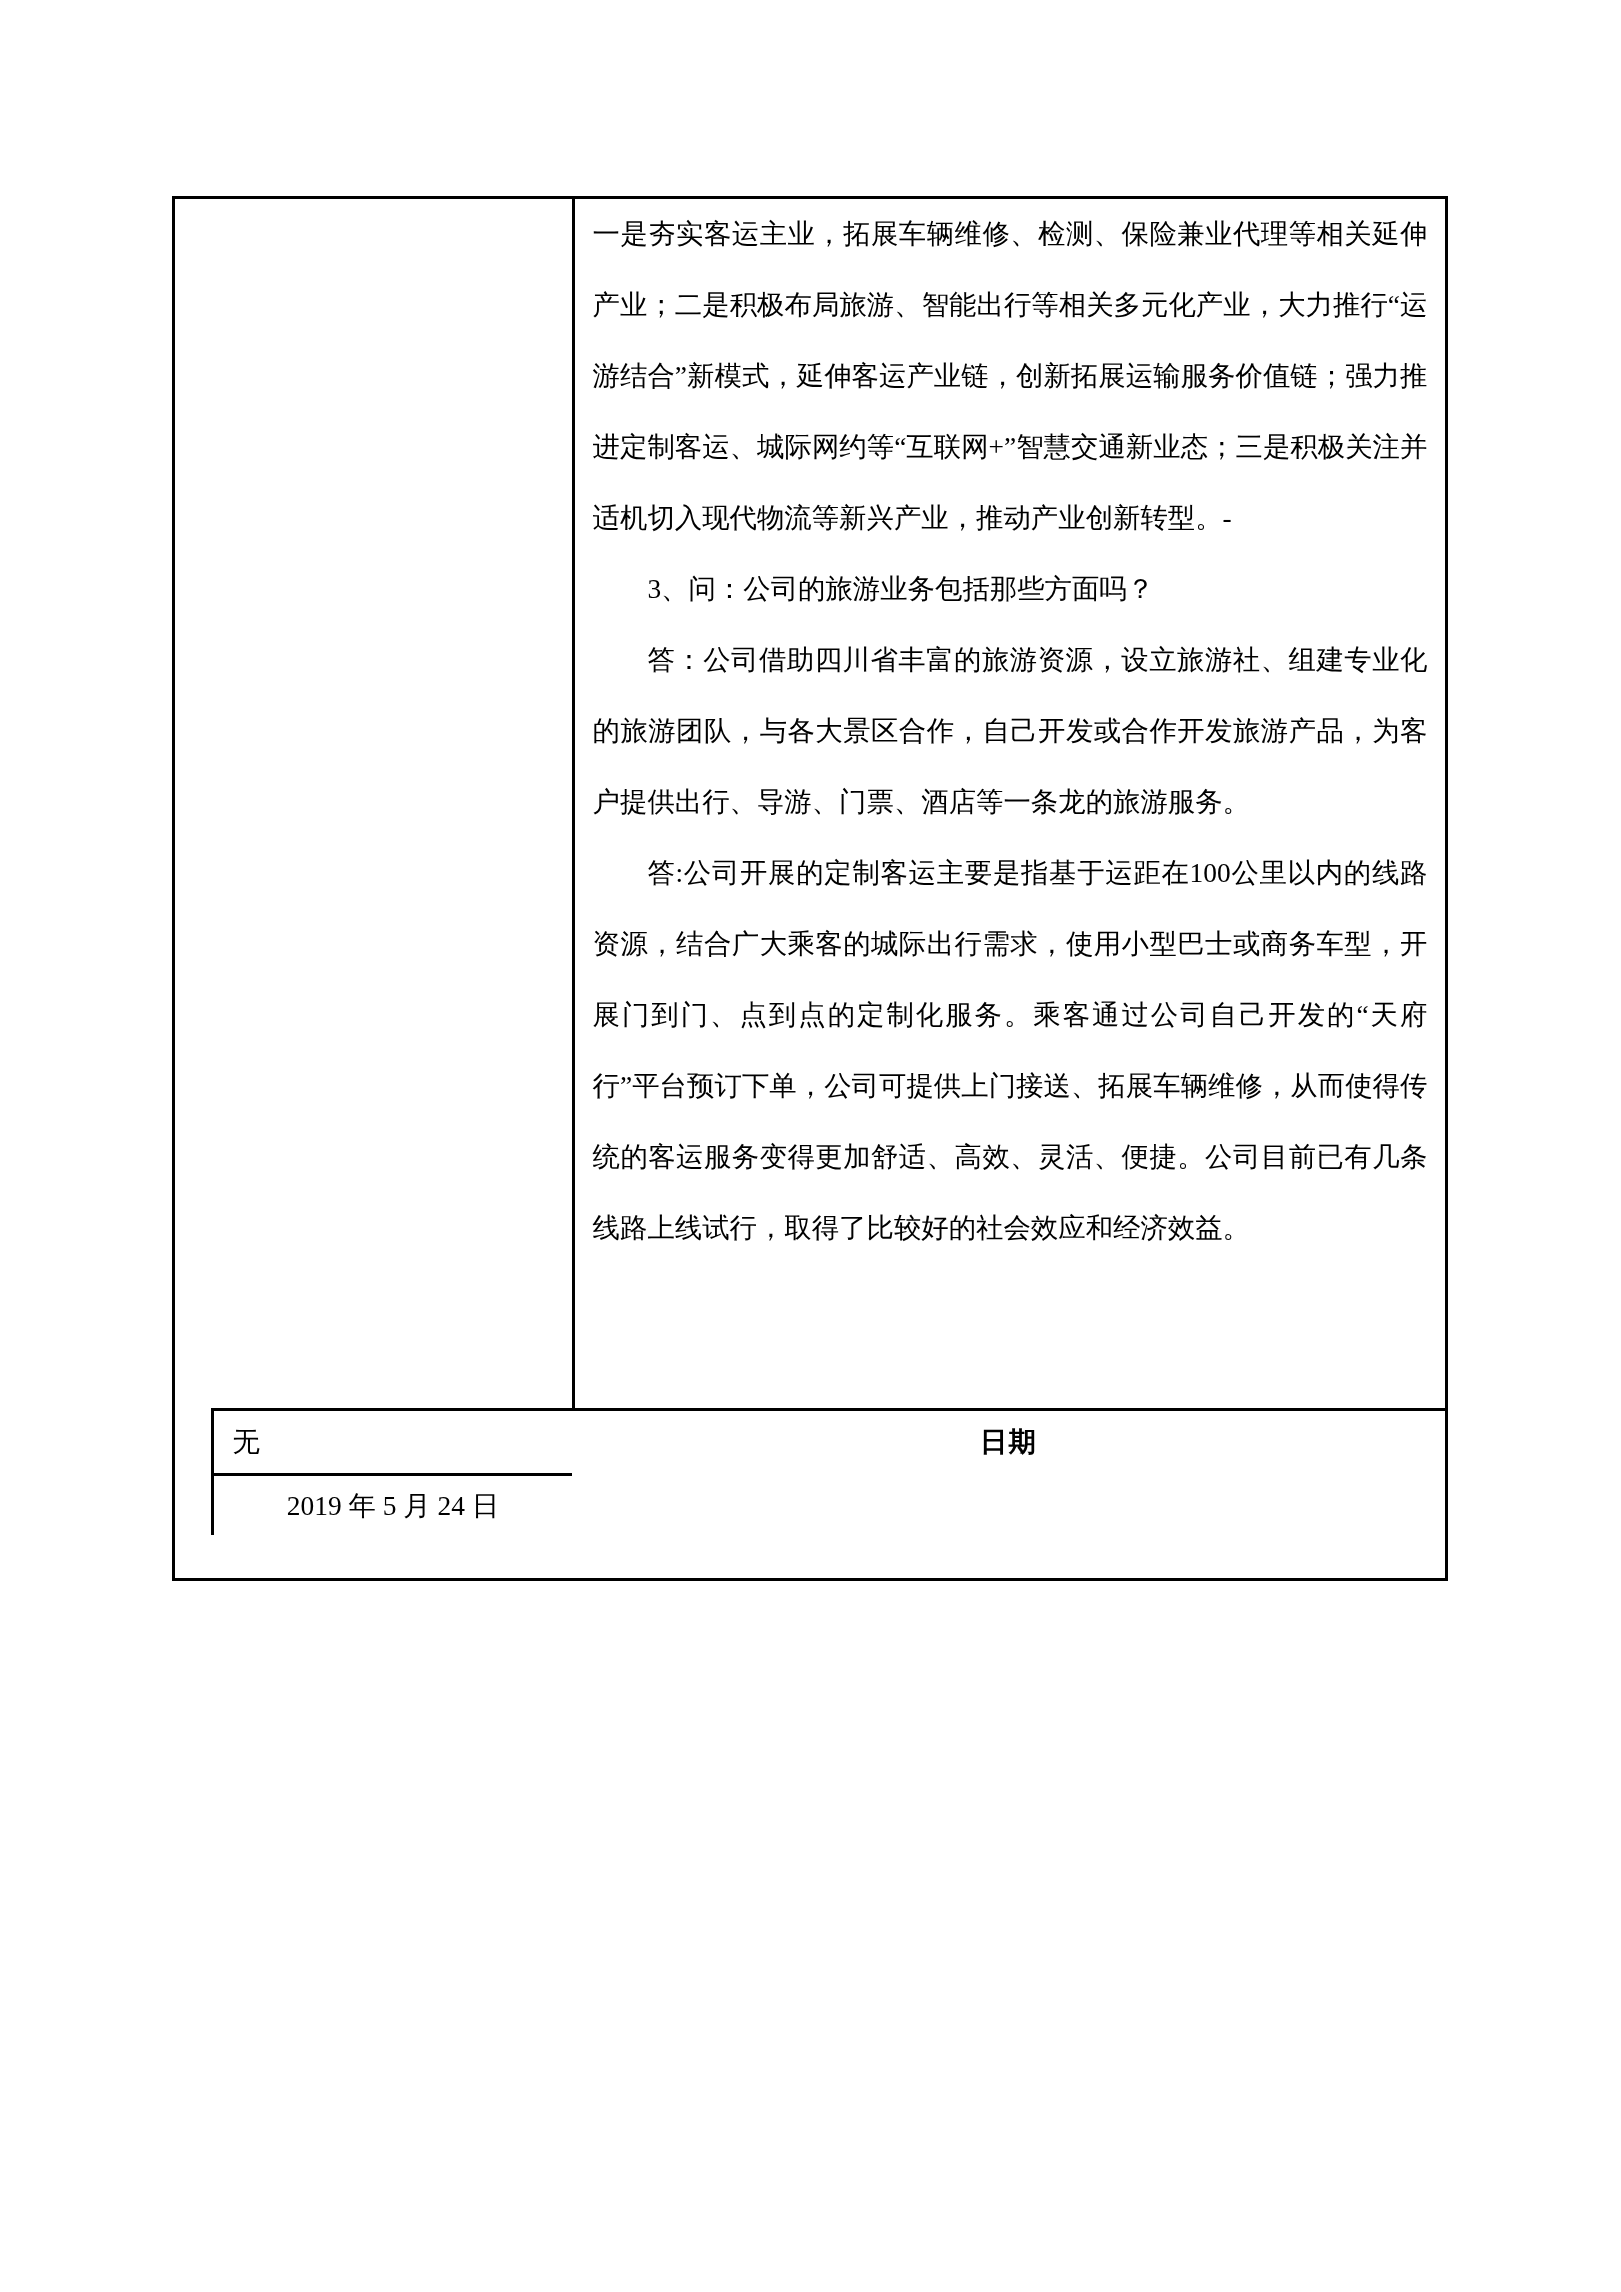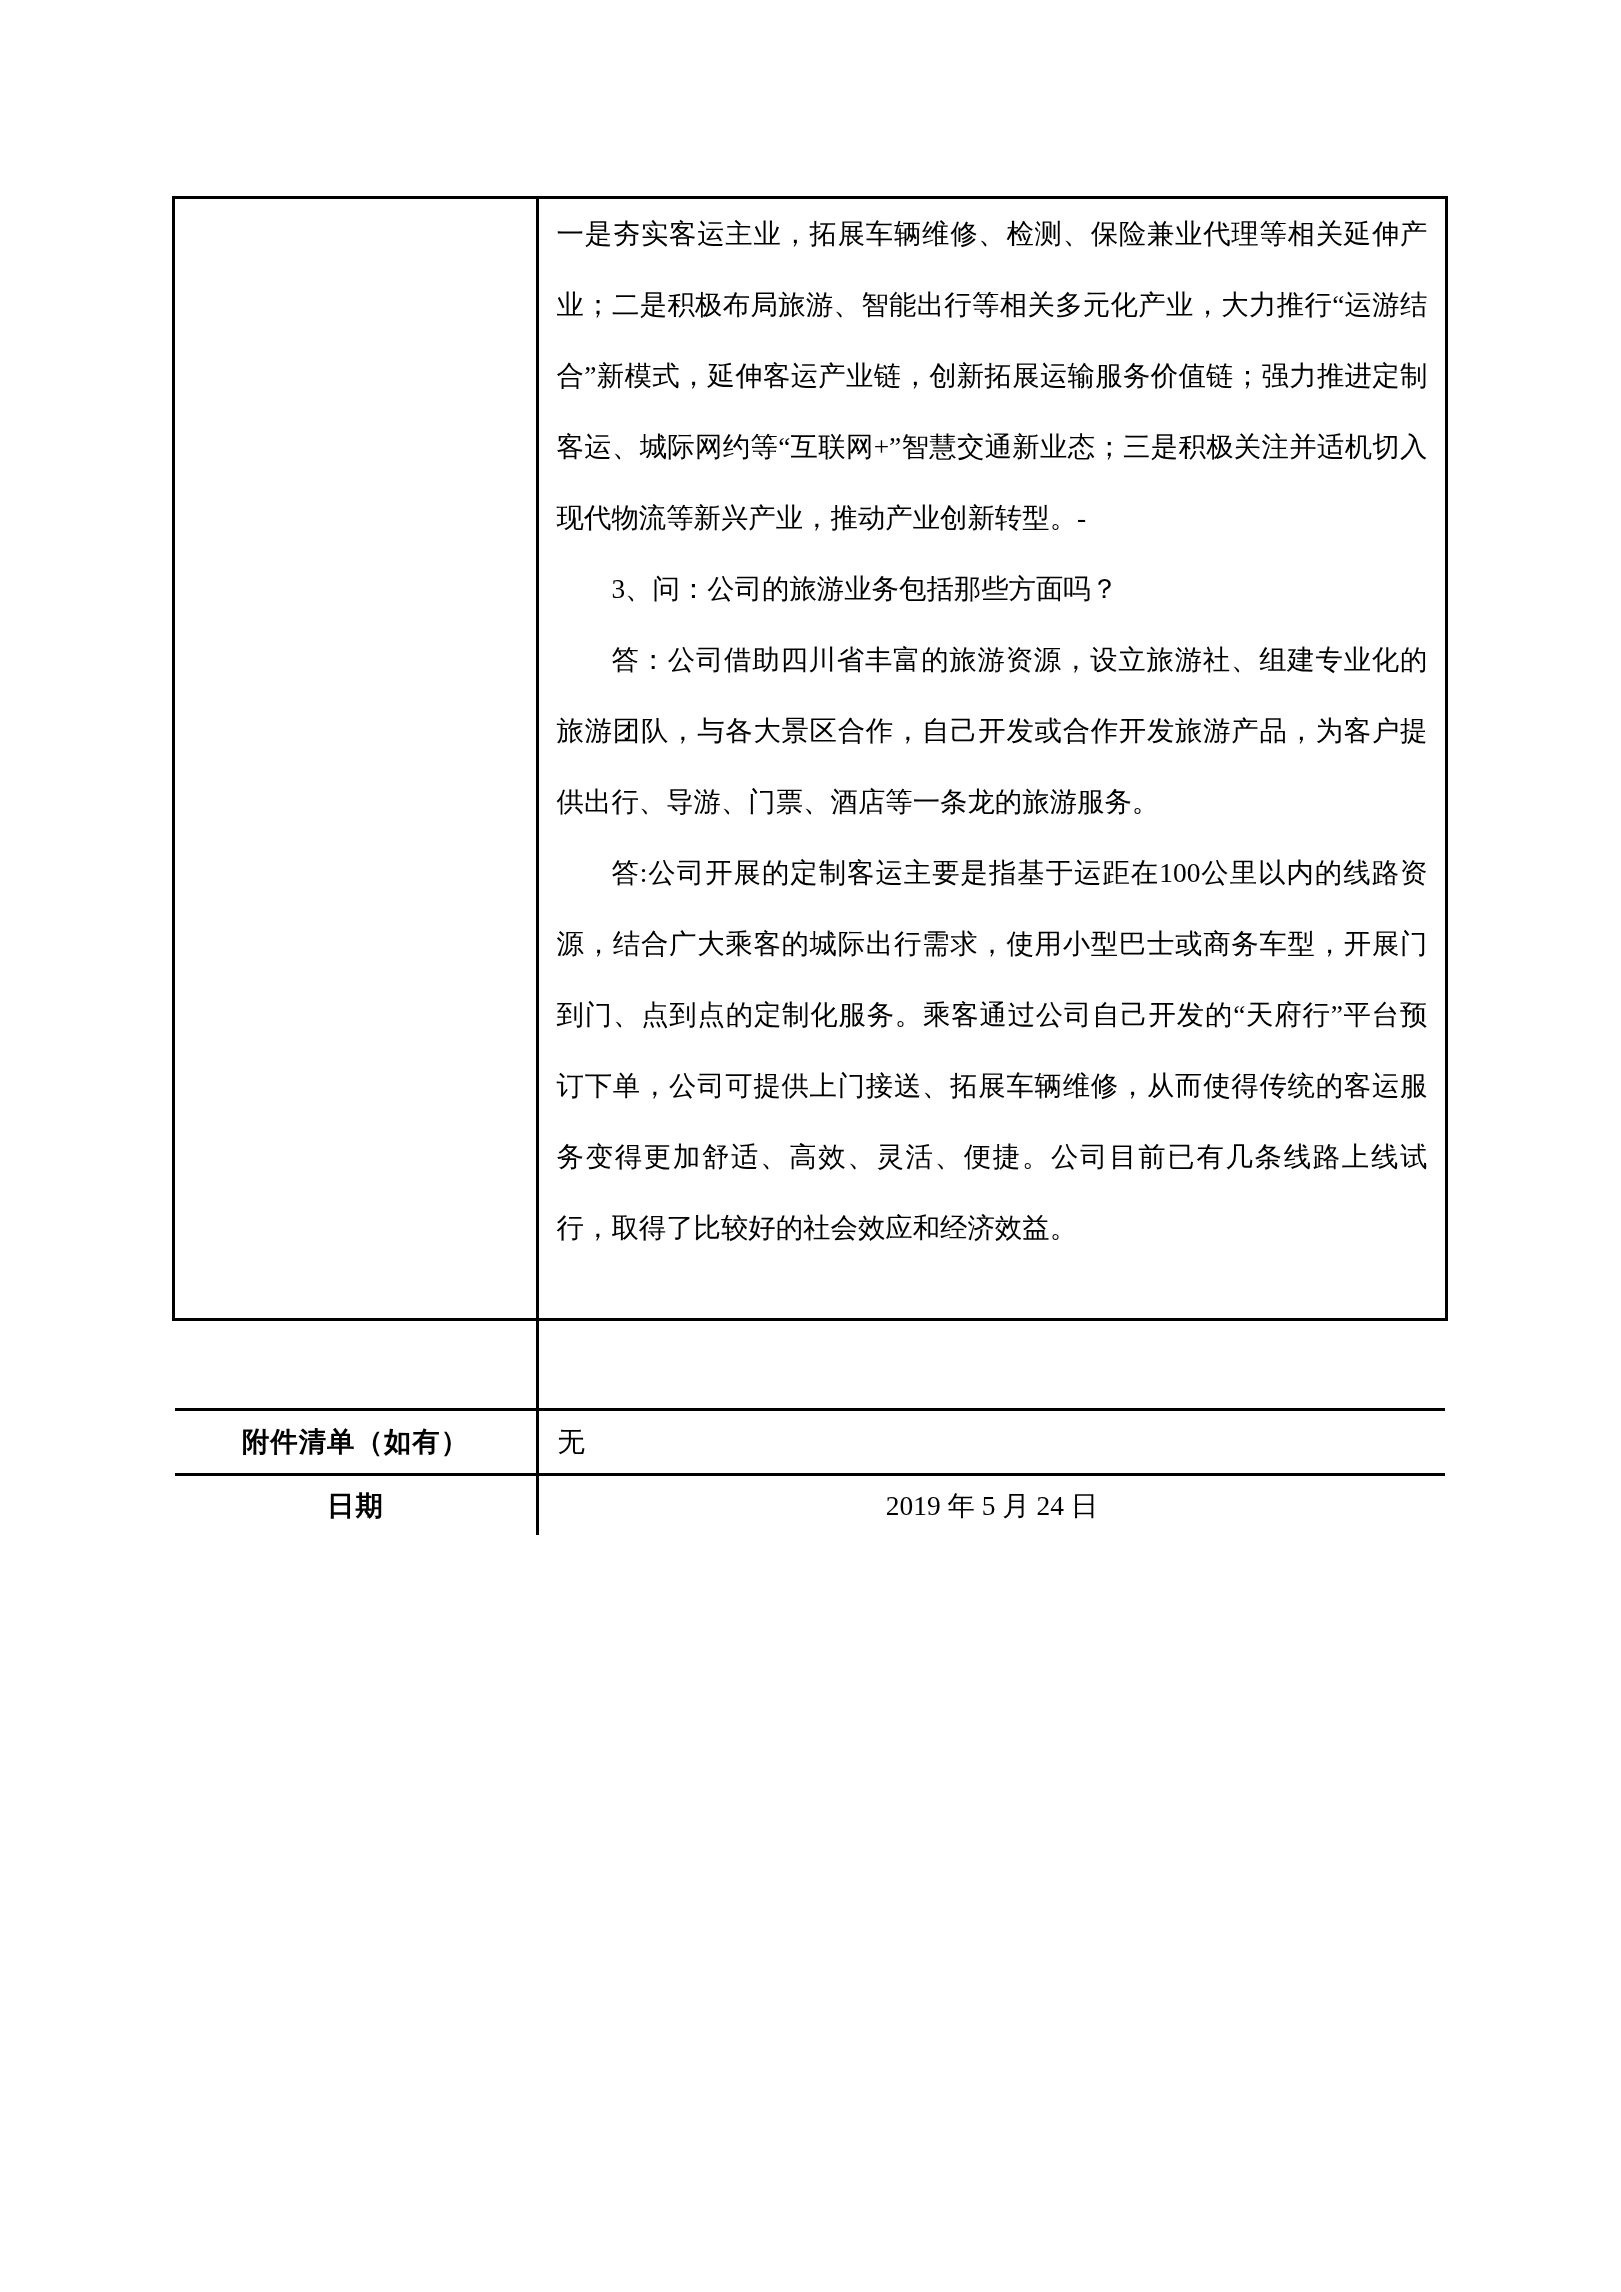--- a/index.html
+++ b/index.html
@@ -21,27 +21,28 @@
     width: 1621px;
     height: 2293px;
     background: #ffffff;
     overflow: hidden;
   }
   .doc-table {
     position: absolute;
     left: 172px;
     top: 196px;
     width: 1276px;
-    height: 1125px;
+    height: 1385px;
     box-sizing: border-box;
     border: 3.9px solid #000000;
     display: grid;
     grid-template-columns: 361px 1fr;
     grid-template-rows: 1209px 65px 62px;
     background: #ffffff;
+    padding-left: 36px;
   }
   .cell {
     box-sizing: border-box;
     overflow: hidden;
   }
   .content-col {
     border-left: 3.9px solid #000000;
   }
   .row-att .cell, .cell.top-line {
     border-top: 3.9px solid #000000;
@@ -93,23 +94,20 @@
   <div class="doc-table">
 
     <div class="cell label-cell"></div>
     <div class="cell content-col main-content">
       <p class="para body">一是夯实客运主业，拓展车辆维修、检测、保险兼业代理等相关延伸产业；二是积极布局旅游、智能出行等相关多元化产业，大力推行“运游结合”新模式，延伸客运产业链，创新拓展运输服务价值链；强力推进定制客运、城际网约等“互联网+”智慧交通新业态；三是积极关注并适机切入现代物流等新兴产业，推动产业创新转型。-</p>
       <p class="para question">3、问：公司的旅游业务包括那些方面吗？</p>
       <p class="para answer">答：公司借助四川省丰富的旅游资源，设立旅游社、组建专业化的旅游团队，与各大景区合作，自己开发或合作开发旅游产品，为客户提供出行、导游、门票、酒店等一条龙的旅游服务。</p>
       <p class="para answer">答:公司开展的定制客运主要是指基于运距在100公里以内的线路资源，结合广大乘客的城际出行需求，使用小型巴士或商务车型，开展门到门、点到点的定制化服务。乘客通过公司自己开发的“天府行”平台预订下单，公司可提供上门接送、拓展车辆维修，从而使得传统的客运服务变得更加舒适、高效、灵活、便捷。公司目前已有几条线路上线试行，取得了比较好的社会效应和经济效益。</p>
     </div>
 
-    <div class="cell label-cell top-line">
-      <span>附件清单（如有）</span>
-    </div>
     <div class="cell content-col value-cell value-left top-line">
       <span>无</span>
     </div>
 
     <div class="cell label-cell top-line">
       <span>日期</span>
     </div>
     <div class="cell content-col value-cell value-center top-line">
       <span>2019 年 5 月 24 日</span>
     </div>

